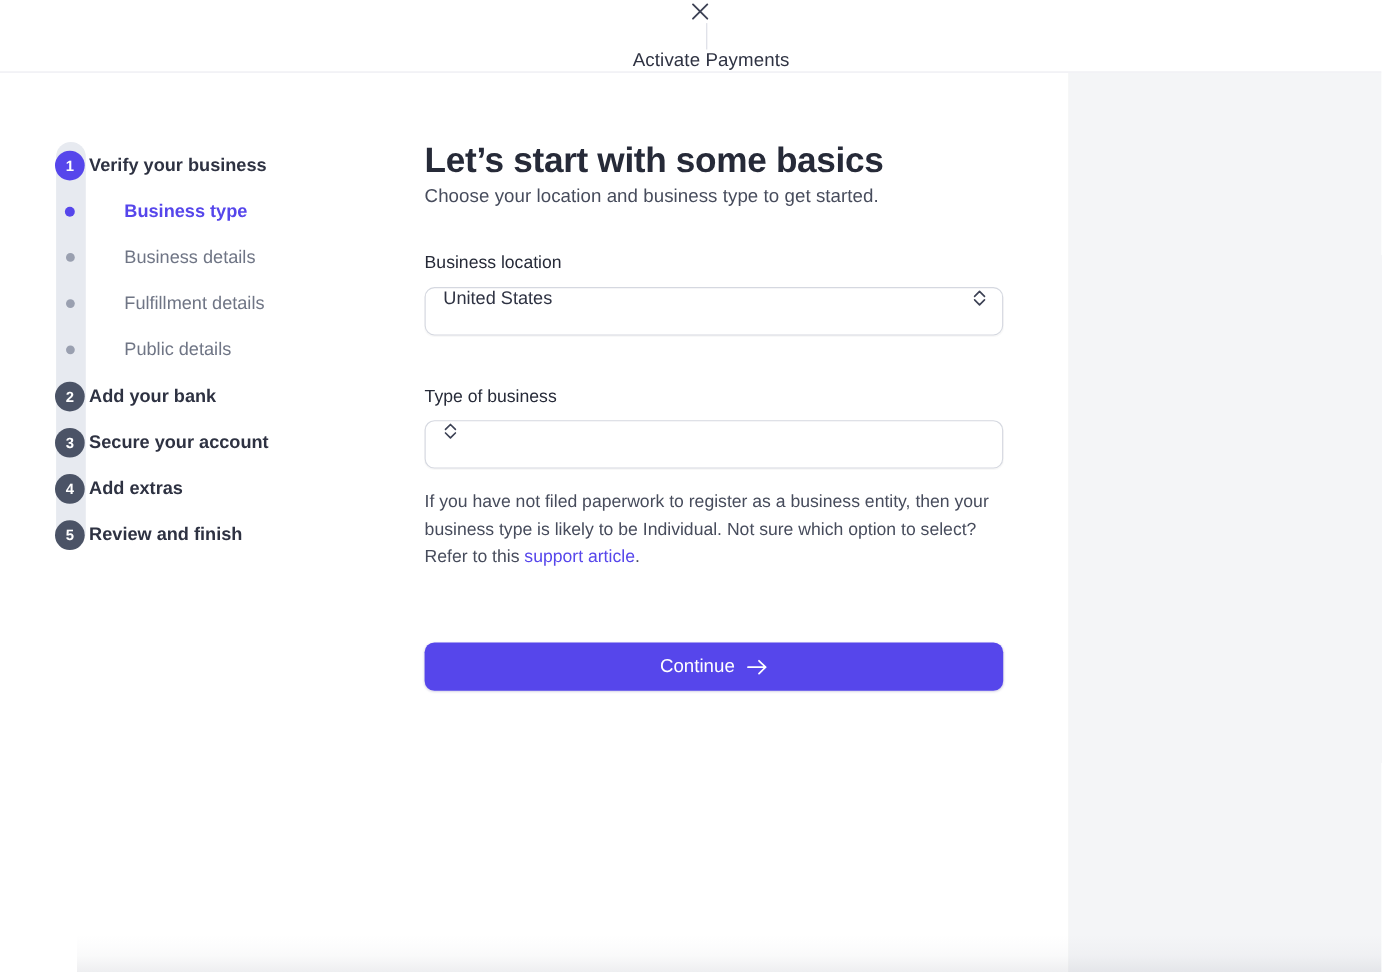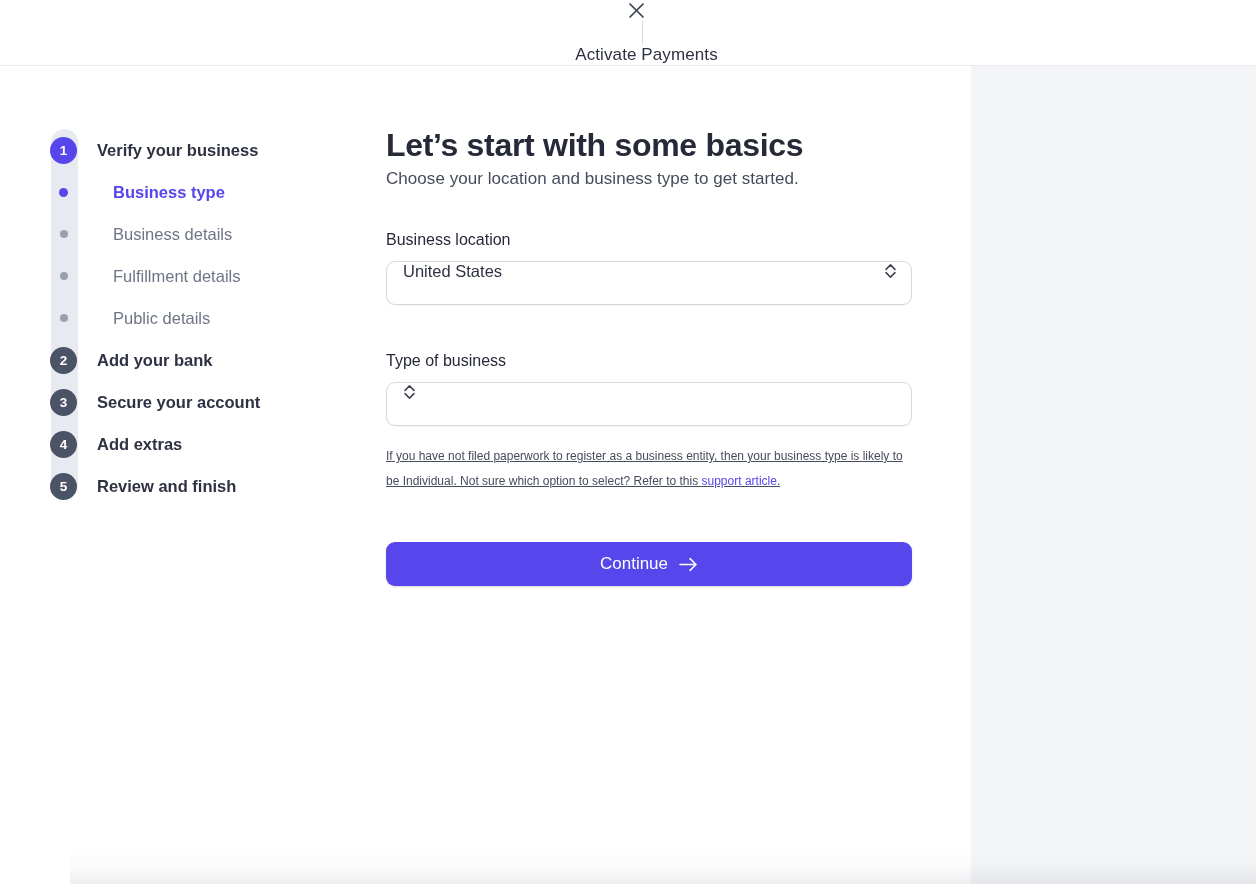--- a/index.html
+++ b/index.html
@@ -136,21 +136,21 @@
 
   .dot {
     width: 8px;
     height: 8px;
     border-radius: 50%;
     background: #9aa0b0;
   }
   .dot.active { width: 9px; height: 9px; background: #5646eb; }
 
   .step-label {
-    margin-left: 20px;
+    margin-left: 4px;
     font-size: 16.5px;
     font-weight: 700;
     color: #2e3242;
     white-space: nowrap;
   }
 
   .substep .step-label {
     margin-left: 36px;
     font-size: 16.5px;
     font-weight: 500;
@@ -218,34 +218,33 @@
 
   .select-chevrons {
     color: #3c4154;
     display: flex;
     align-items: center;
   }
 
   .help-text {
     width: 522px;
     margin-top: 18px;
-    font-size: 12px;
+    font-size: 16px;
     line-height: 25px;
     color: #474c5c;
-    text-decoration: underline;
   }
 
   .link {
     color: #5646eb;
     text-decoration: none;
     cursor: pointer;
   }
 
   .continue-btn {
-    margin-top: 48px;
+    margin-top: 65px;
     width: 526px;
     height: 44px;
     background: #5646eb;
     color: #ffffff;
     border: none;
     border-radius: 9px;
     font-family: "Liberation Sans", sans-serif;
     font-size: 17px;
     font-weight: 400;
     cursor: pointer;

